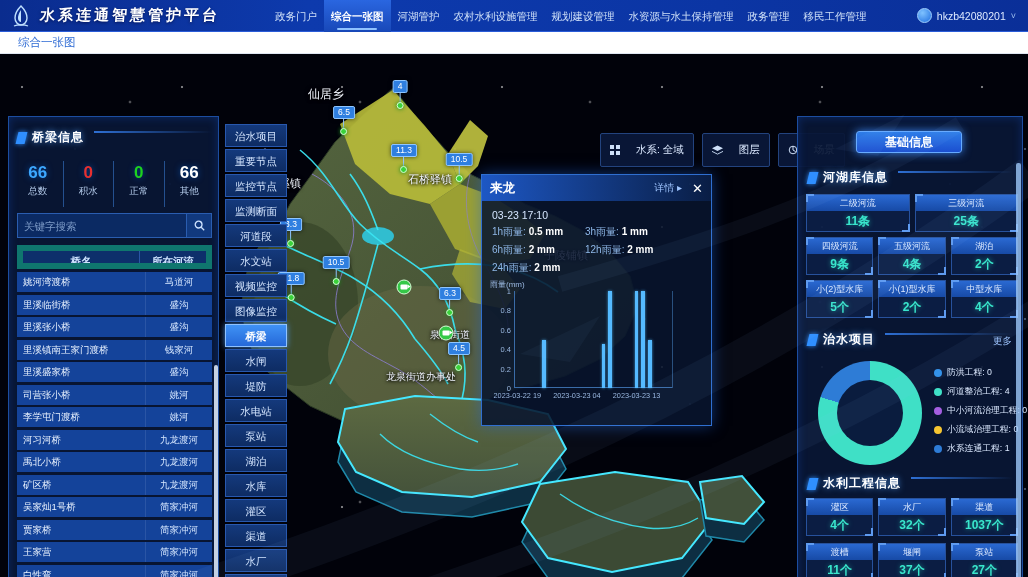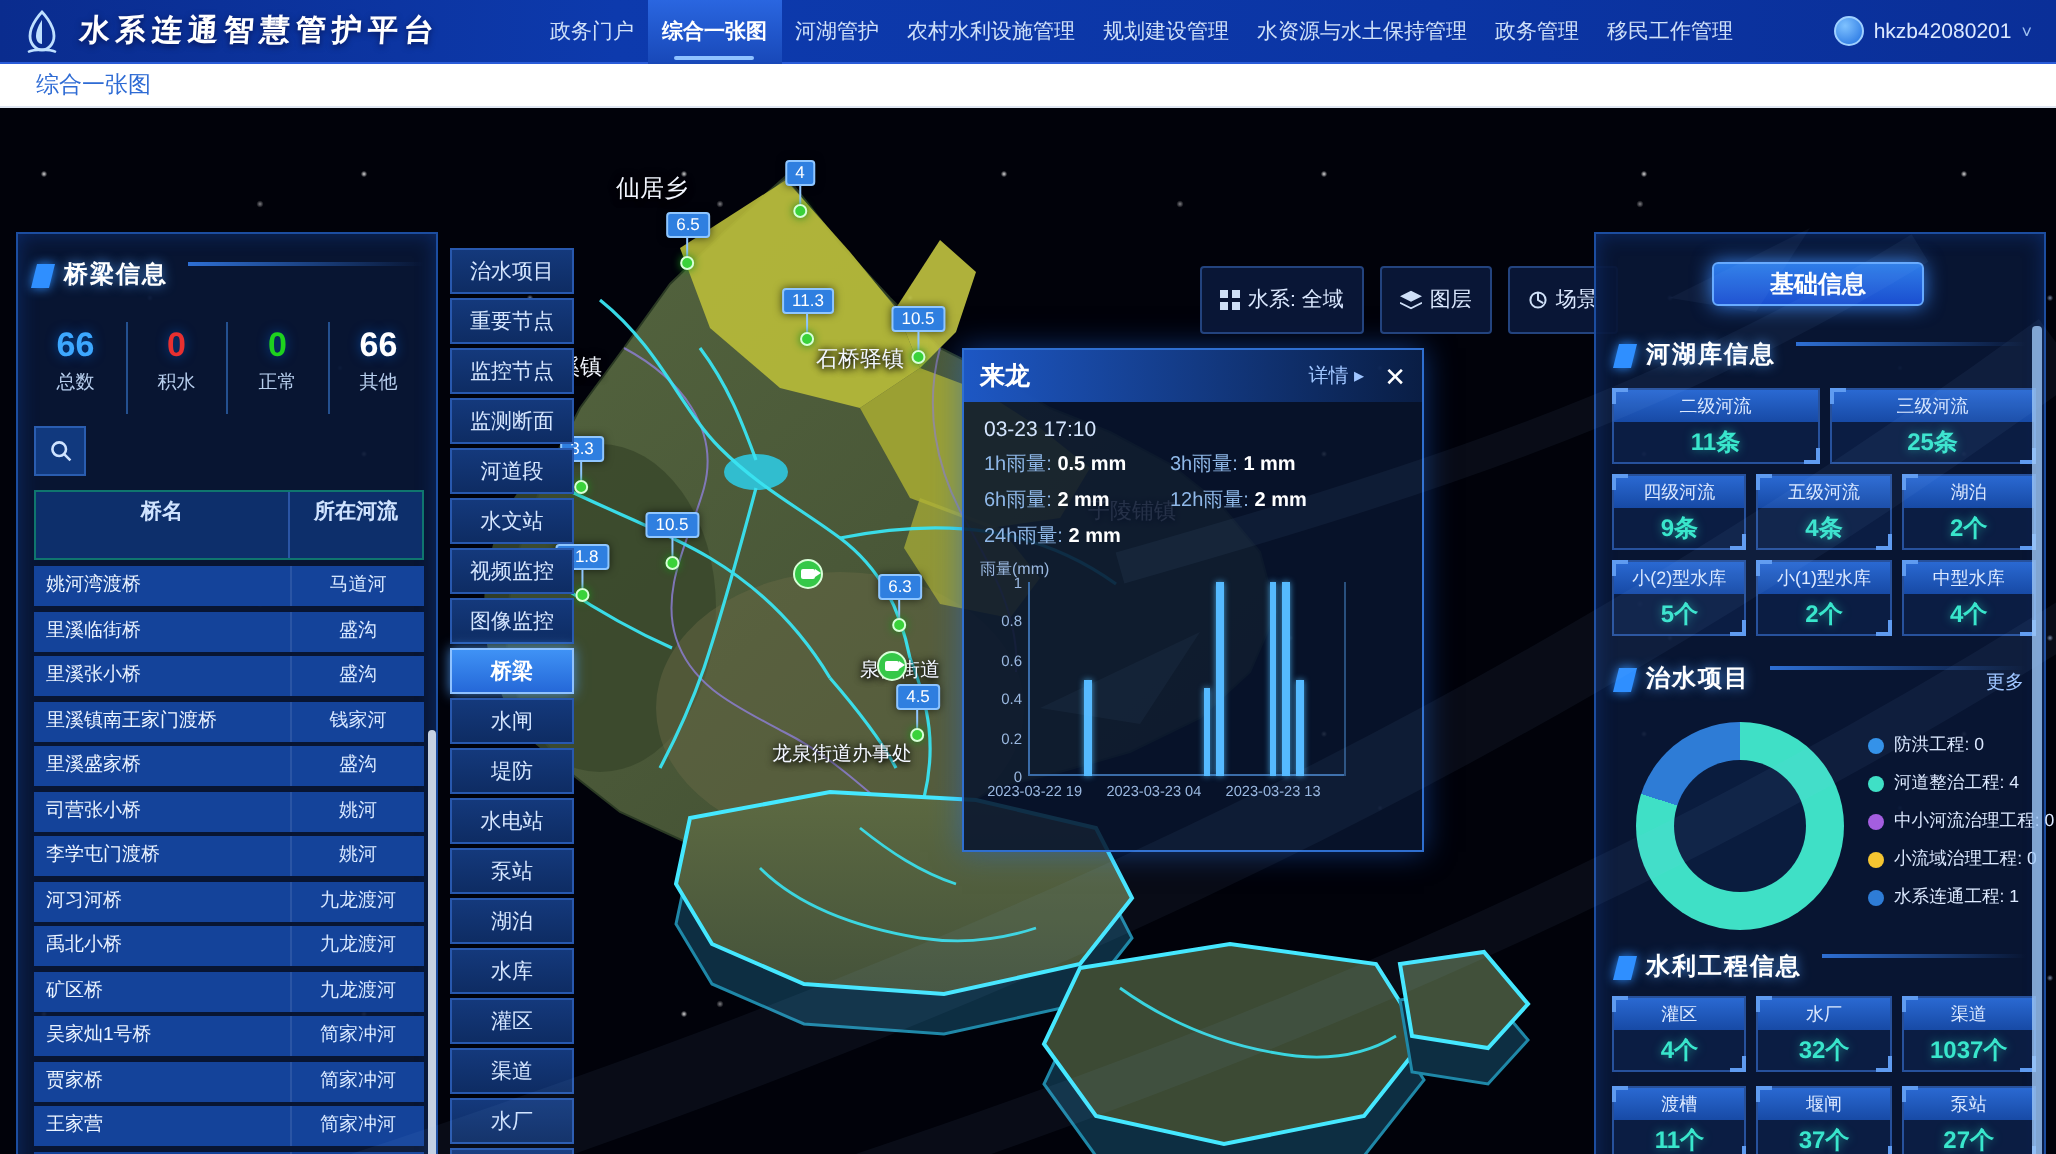--- a/index.html
+++ b/index.html
@@ -41,36 +41,36 @@
   #stats{position:absolute;left:4px;top:44px;width:201px;height:46px;display:flex}
   .stat{flex:1;text-align:center;border-right:1px solid #24508f}
   .stat:last-child{border-right:none}
   .stat-num{font-size:17px;font-weight:bold;line-height:24px;text-shadow:0 0 6px rgba(0,120,255,.5)}
   .stat-lbl{font-size:9.5px;color:#b8cfee}
   #search-row{position:absolute;left:8px;top:96px;width:195px;height:25px;display:flex}
   #search-input{flex:1;height:25px;background:#0b2a63;border:1px solid #2a5db0;border-right:none;color:#dce9ff;font-size:10.5px;padding:0 6px;outline:none}
   #search-input::placeholder{color:#7e9cc8}
   #search-btn{width:26px;height:25px;background:#11397e;border:1px solid #2a5db0;display:flex;align-items:center;justify-content:center;cursor:pointer}
   #bridge-table{position:absolute;left:8px;top:128px;width:195px;height:368px;overflow:hidden}
-  .thead{display:flex;height:35px;background:#0d2f6b;border:1px solid #0f766e;margin-bottom:3px}
+  .thead{display:flex;height:24px;background:#0d2f6b;border:6px solid #0f766e;margin-bottom:3px}
   .thead div{color:#cfe3ff;font-size:10.5px;font-weight:bold;line-height:20px;text-align:center}
   .tc1{flex:1;border-right:1px solid #2a55a5;overflow:hidden;white-space:nowrap}
   .tc2{width:66px;overflow:hidden;white-space:nowrap}
   .trow{display:flex;height:20px;margin-bottom:2.5px;background:#14439a;cursor:pointer}
   .trow .tc1{color:#eaf3ff;font-size:9.5px;line-height:20px;padding-left:6px;text-align:left}
   .trow .tc2{color:#d6e7ff;font-size:9.5px;line-height:20px;text-align:center}
   #v-scroll{position:absolute;left:205px;top:248px;width:4px;height:245px;background:#e8f2ff;opacity:.85;border-radius:2px;z-index:7;cursor:pointer}
   
   #menu{position:absolute;left:225px;top:70px;width:62px;z-index:6}
   .mitem{height:23px;line-height:23px;margin-bottom:2px;text-align:center;font-size:10.5px;color:#d5e6ff;
     background:linear-gradient(180deg,#14397c,#0e2c63);border:1px solid #2858ae;cursor:pointer;white-space:nowrap;overflow:hidden}
   .mitem.active{background:linear-gradient(180deg,#3f92f5,#2568d8);border-color:#8fc2ff;color:#fff;font-weight:bold;box-shadow:0 0 6px rgba(80,160,255,.8)}
   
   #map-buttons{position:absolute;left:600px;top:79px;display:flex;gap:8px;z-index:6}
-  .map-btn{height:22px;display:flex;align-items:center;gap:4px;padding:16px 9px;background:rgba(10,25,60,.88);
+  .map-btn{height:22px;display:flex;align-items:center;gap:16px;padding:16px 9px;background:rgba(10,25,60,.88);
     border:1px solid #23437e;border-radius:2px;color:#dce9ff;font-size:10.5px;cursor:pointer;white-space:nowrap}
   .mb-ic{display:flex;align-items:center}
   
   #towns,#markers{position:absolute;left:0;top:0;width:100%;height:100%;z-index:3;pointer-events:none}
   .town{position:absolute;color:#f2f6ff;font-size:11px;text-shadow:0 1px 3px #000,0 0 4px #000;white-space:nowrap}
   .marker{position:absolute;transform:translateX(-50%);display:flex;flex-direction:column;align-items:center;pointer-events:auto;cursor:pointer}
   .pill{background:#2f7fe0;border:1px solid #8fc6ff;border-radius:2px;color:#fff;font-size:8.5px;line-height:11px;padding:0 4px;white-space:nowrap;box-shadow:0 0 4px rgba(0,0,0,.6)}
   .stem{width:1px;height:9px;background:#8fc6ff}
   .gdot{width:7px;height:7px;border-radius:50%;background:#3ad23a;border:1px solid #d8ffd8;box-shadow:0 0 4px #1a8a1a}
   .cam{position:absolute;transform:translate(-50%,-50%);width:15px;height:15px;border-radius:50%;background:#35c848;border:1px solid #d8ffd8;display:flex;align-items:center;justify-content:center;pointer-events:auto;cursor:pointer}
@@ -312,20 +312,21 @@
           <div class="stat">
             <div class="stat-num" style="color: rgb(30, 210, 30);">0</div>
             <div class="stat-lbl">正常</div>
           </div>
           <div class="stat">
             <div class="stat-num" style="color: rgb(255, 255, 255);">66</div>
             <div class="stat-lbl">其他</div>
           </div>
         </div>
       <div id="search-row">
+        <input id="search-input" placeholder="关键字搜索" style="">
         <div id="search-btn">
           <svg width="11" height="11" viewBox="0 0 11 11">
             <circle cx="4.6" cy="4.6" r="3.4" fill="none" stroke="#cfe3ff" stroke-width="1.3"></circle>
             <line x1="7.2" y1="7.2" x2="10.2" y2="10.2" stroke="#cfe3ff" stroke-width="1.3"></line>
           </svg>
         </div>
       </div>
       <div id="bridge-table">
         <div class="thead">
           <div class="tc1">桥名</div>

